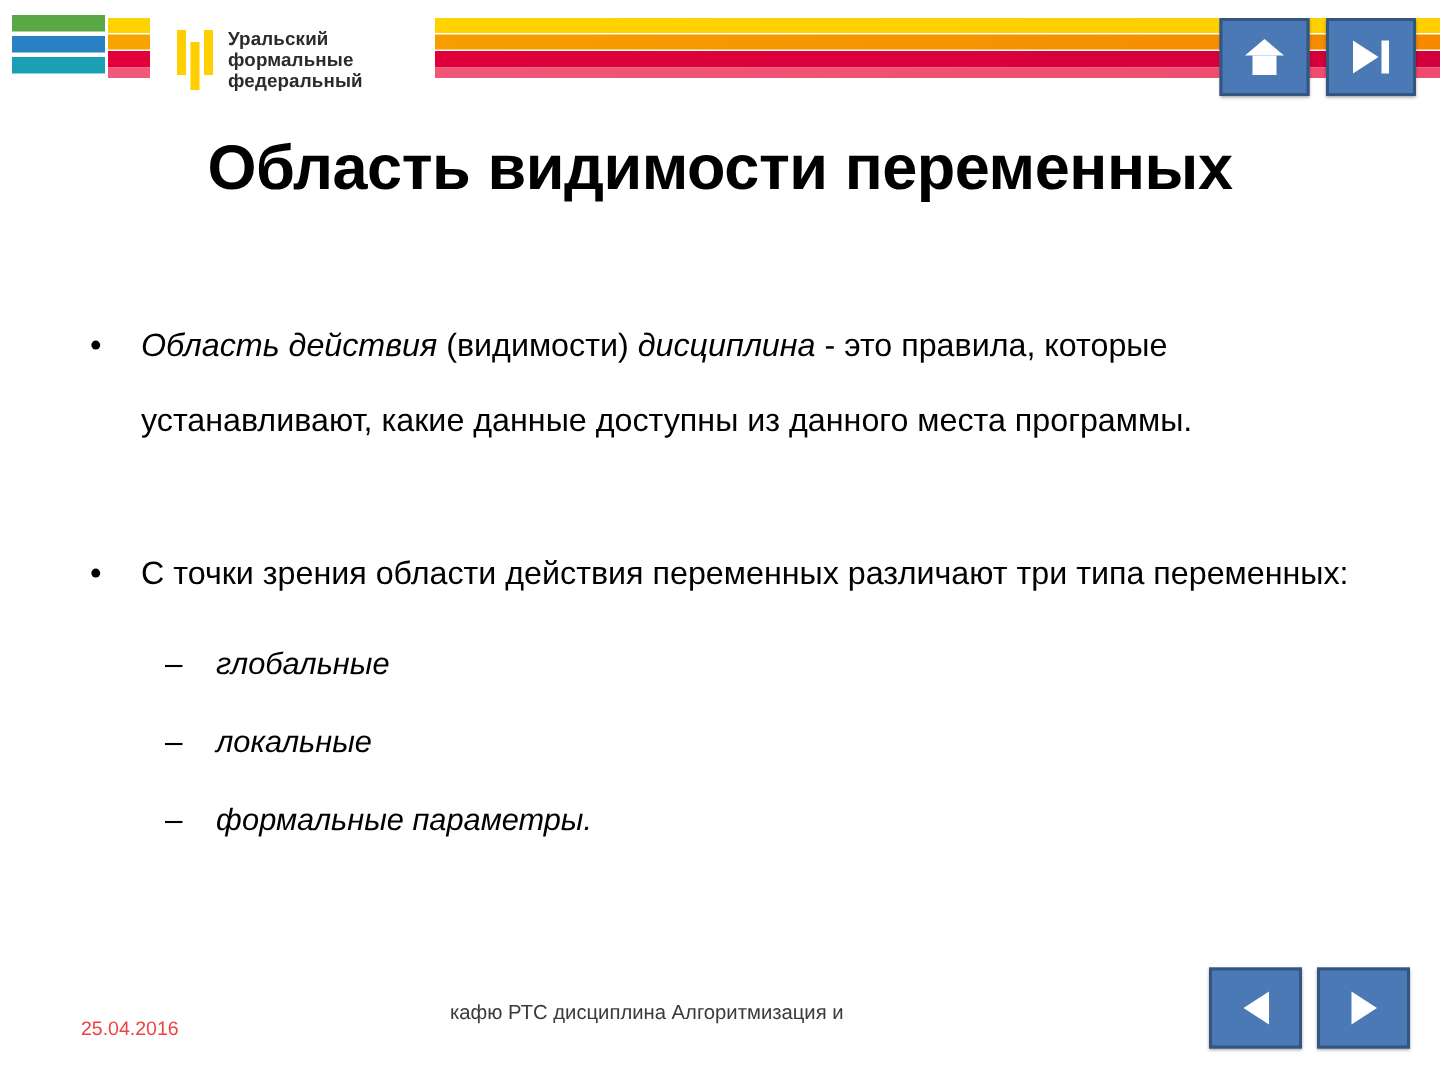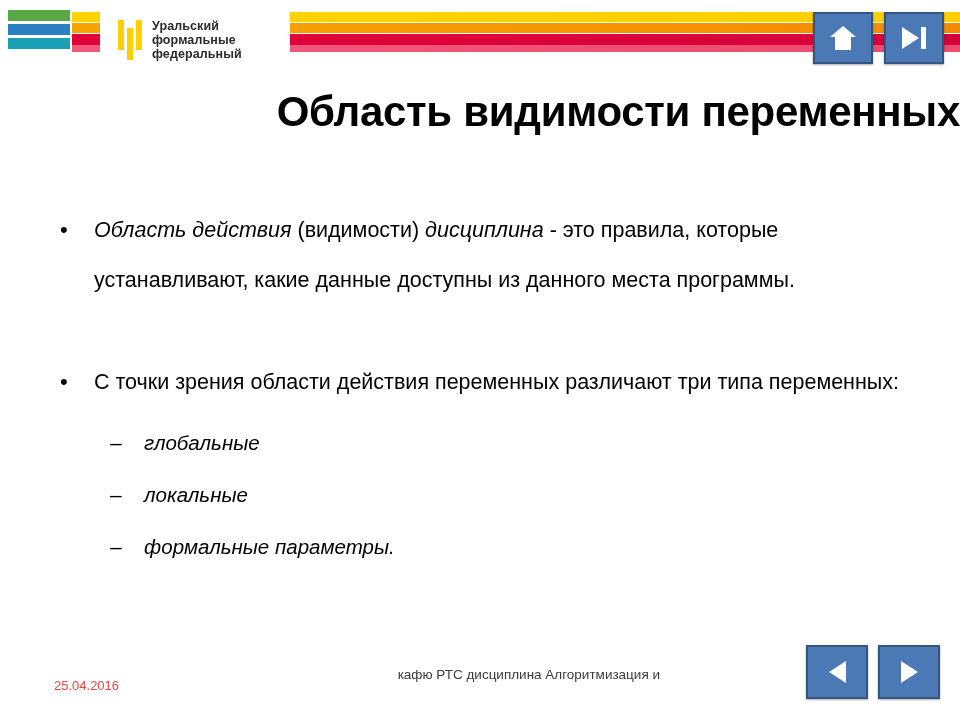--- a/index.html
+++ b/index.html
@@ -137,21 +137,21 @@
   .bar-right {
     width: 5px; height: 22px; background: #ffffff; margin-left: 2px;
   }
   .nav-inner { display: flex; align-items: center; }
 
   
   .slide-title {
     position: absolute;
     left: 0; top: 88px;
     width: 960px;
-    text-align: right;
+    text-align: center;
     font-size: 42px;
     font-weight: bold;
     color: #000000;
     letter-spacing: -0.3px;
   }
 
   
   .content {
     position: absolute;
     left: 52px; top: 205px;
@@ -191,21 +191,21 @@
   .footer-date {
     position: absolute;
     left: 54px; top: 678px;
     font-size: 13px;
     color: #ef4444;
   }
   .footer-center {
     position: absolute;
     left: 300px; top: 665px;
     width: 360px;
-    text-align: right;
+    text-align: left;
     font-size: 13.5px;
     color: #3a3a3a;
     line-height: 20px;
   }
 </style>
 </head>
 <body>
 
 <div class="header">
   <div class="hdr-green"></div>

